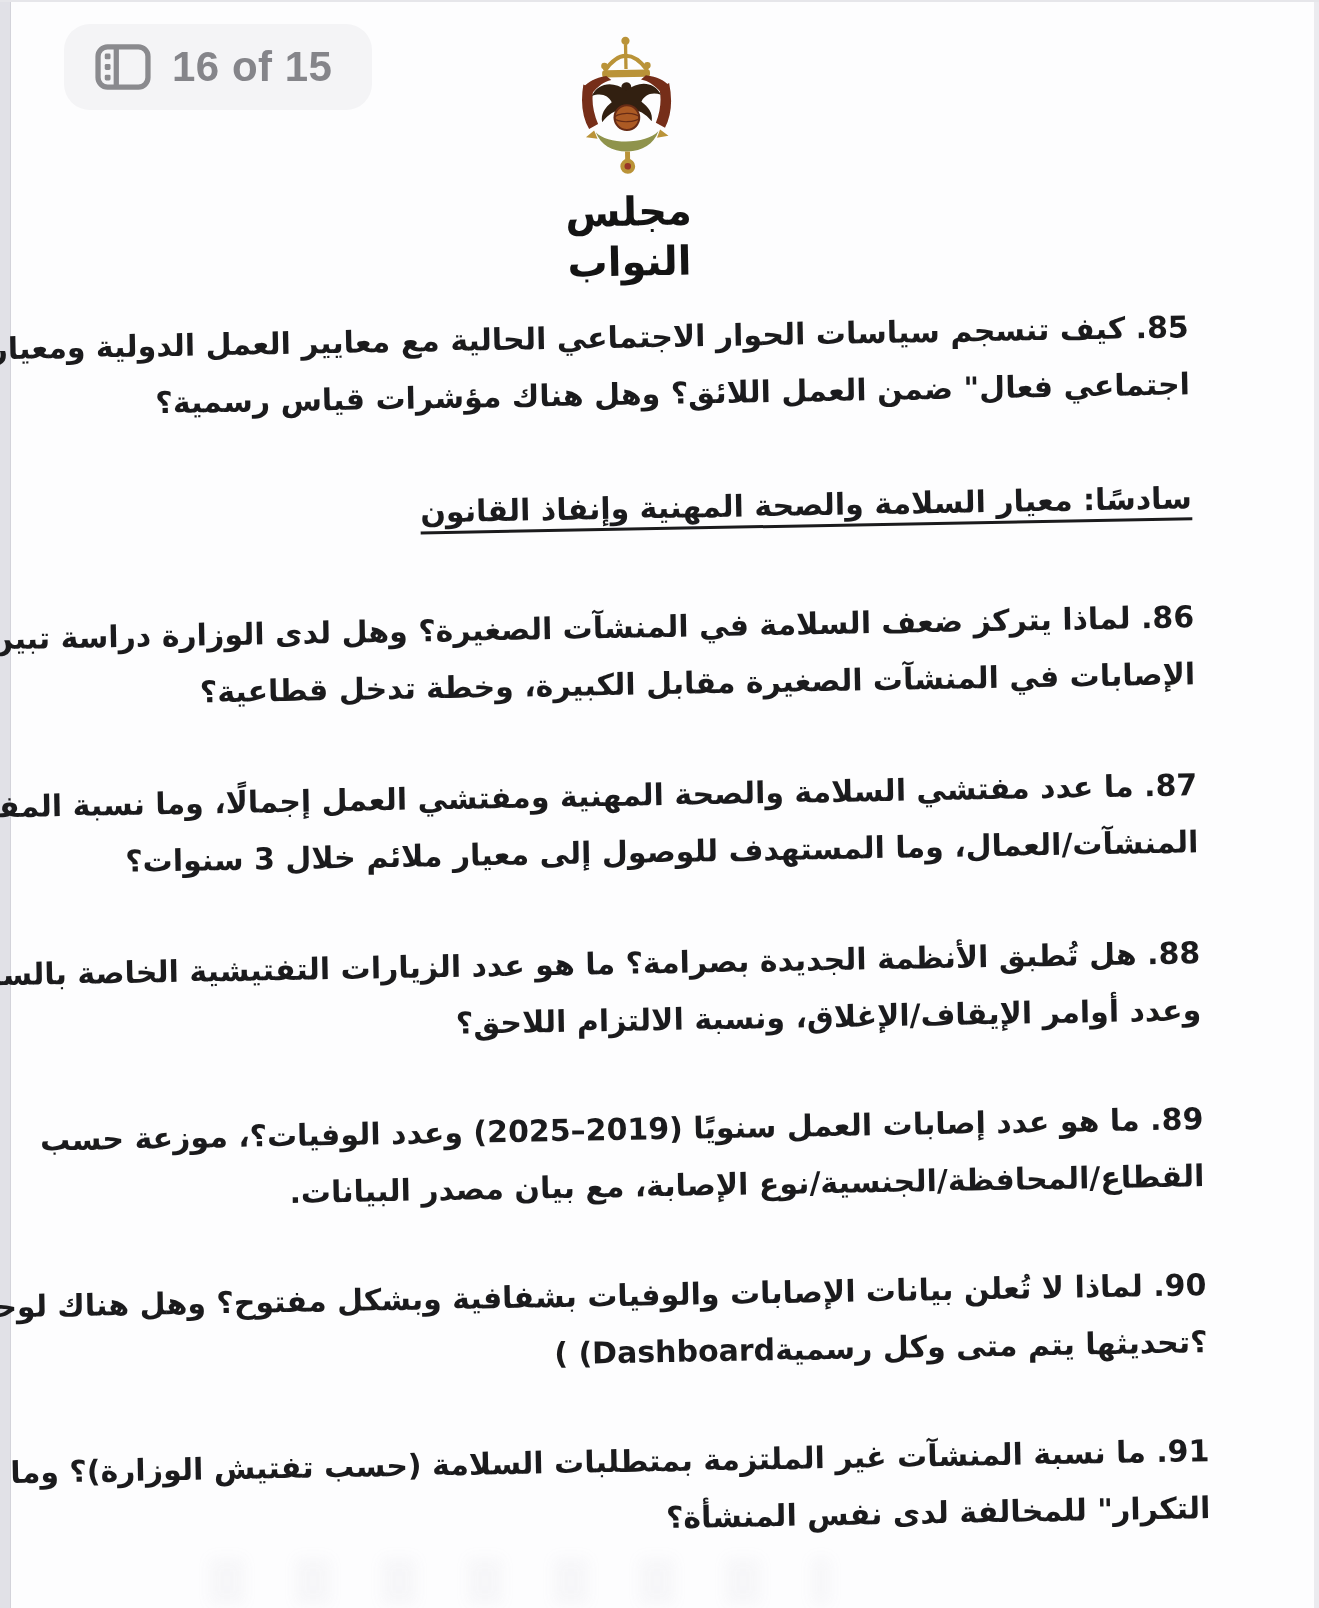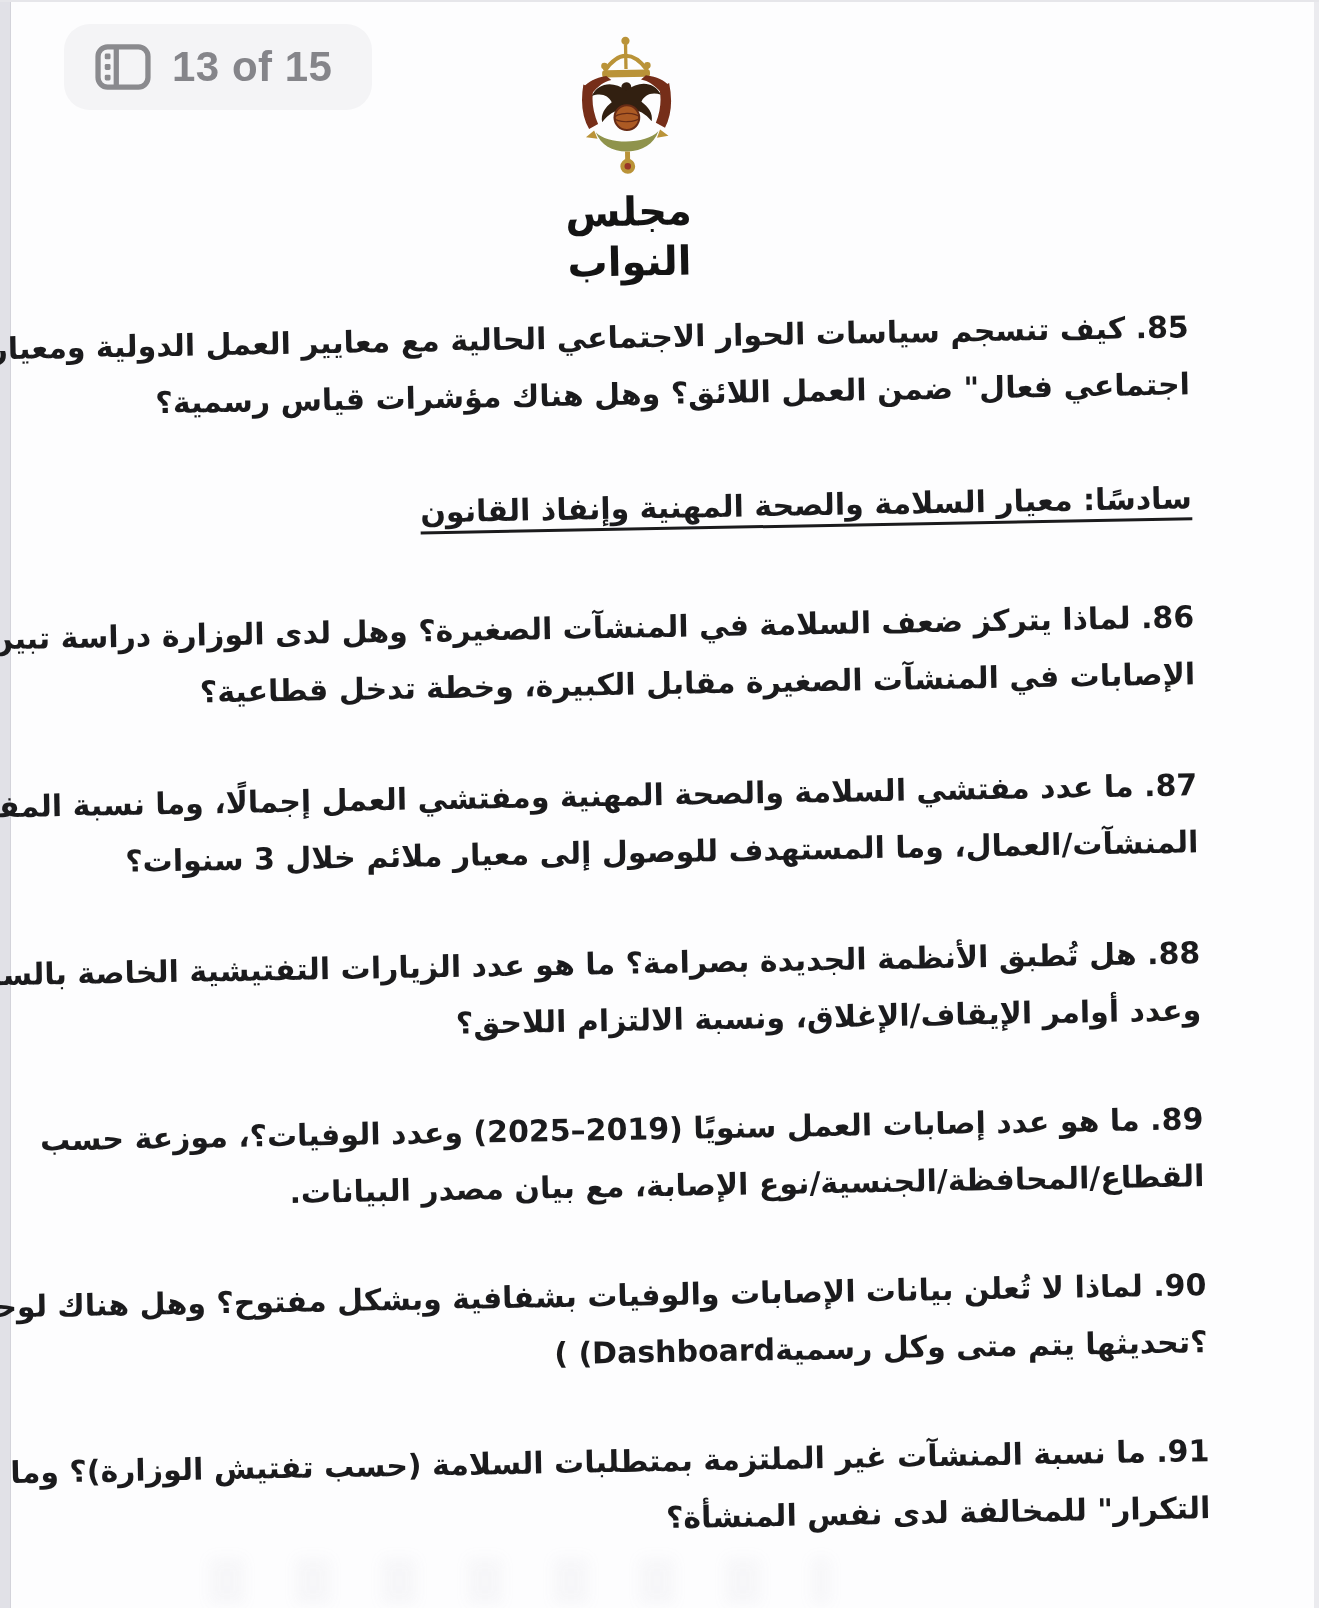--- a/index.html
+++ b/index.html
@@ -79,21 +79,21 @@
 <div class="pill">
   <span style="display:inline-flex;">
     <svg width="58" height="48" viewBox="0 0 60 50" fill="none">
       <rect x="4" y="4" width="52" height="42" rx="10" stroke="#8a8a8e" stroke-width="5.5"></rect>
       <line x1="23" y1="5" x2="23" y2="45" stroke="#8a8a8e" stroke-width="5.5"></line>
       <rect x="11" y="11" width="6" height="6" rx="1.5" fill="#8a8a8e"></rect>
       <rect x="11" y="22" width="6" height="6" rx="1.5" fill="#8a8a8e"></rect>
       <rect x="11" y="33" width="6" height="6" rx="1.5" fill="#8a8a8e"></rect>
     </svg>
   </span>
-  <span class="label">13 of 15</span>
+  <span class="label">16 of 15</span>
 </div>
 
 <div class="scan">
 
   <div class="emblem-wrap">
     <svg width="132" height="152" viewBox="0 0 160 184">
 
       <circle cx="80" cy="10" r="5" fill="#bd9330"></circle>
       <rect x="78" y="14" width="4" height="30" fill="#bd9330"></rect>
       <path d="M54 46 Q80 10 106 46" fill="none" stroke="#bd9330" stroke-width="5"></path>

